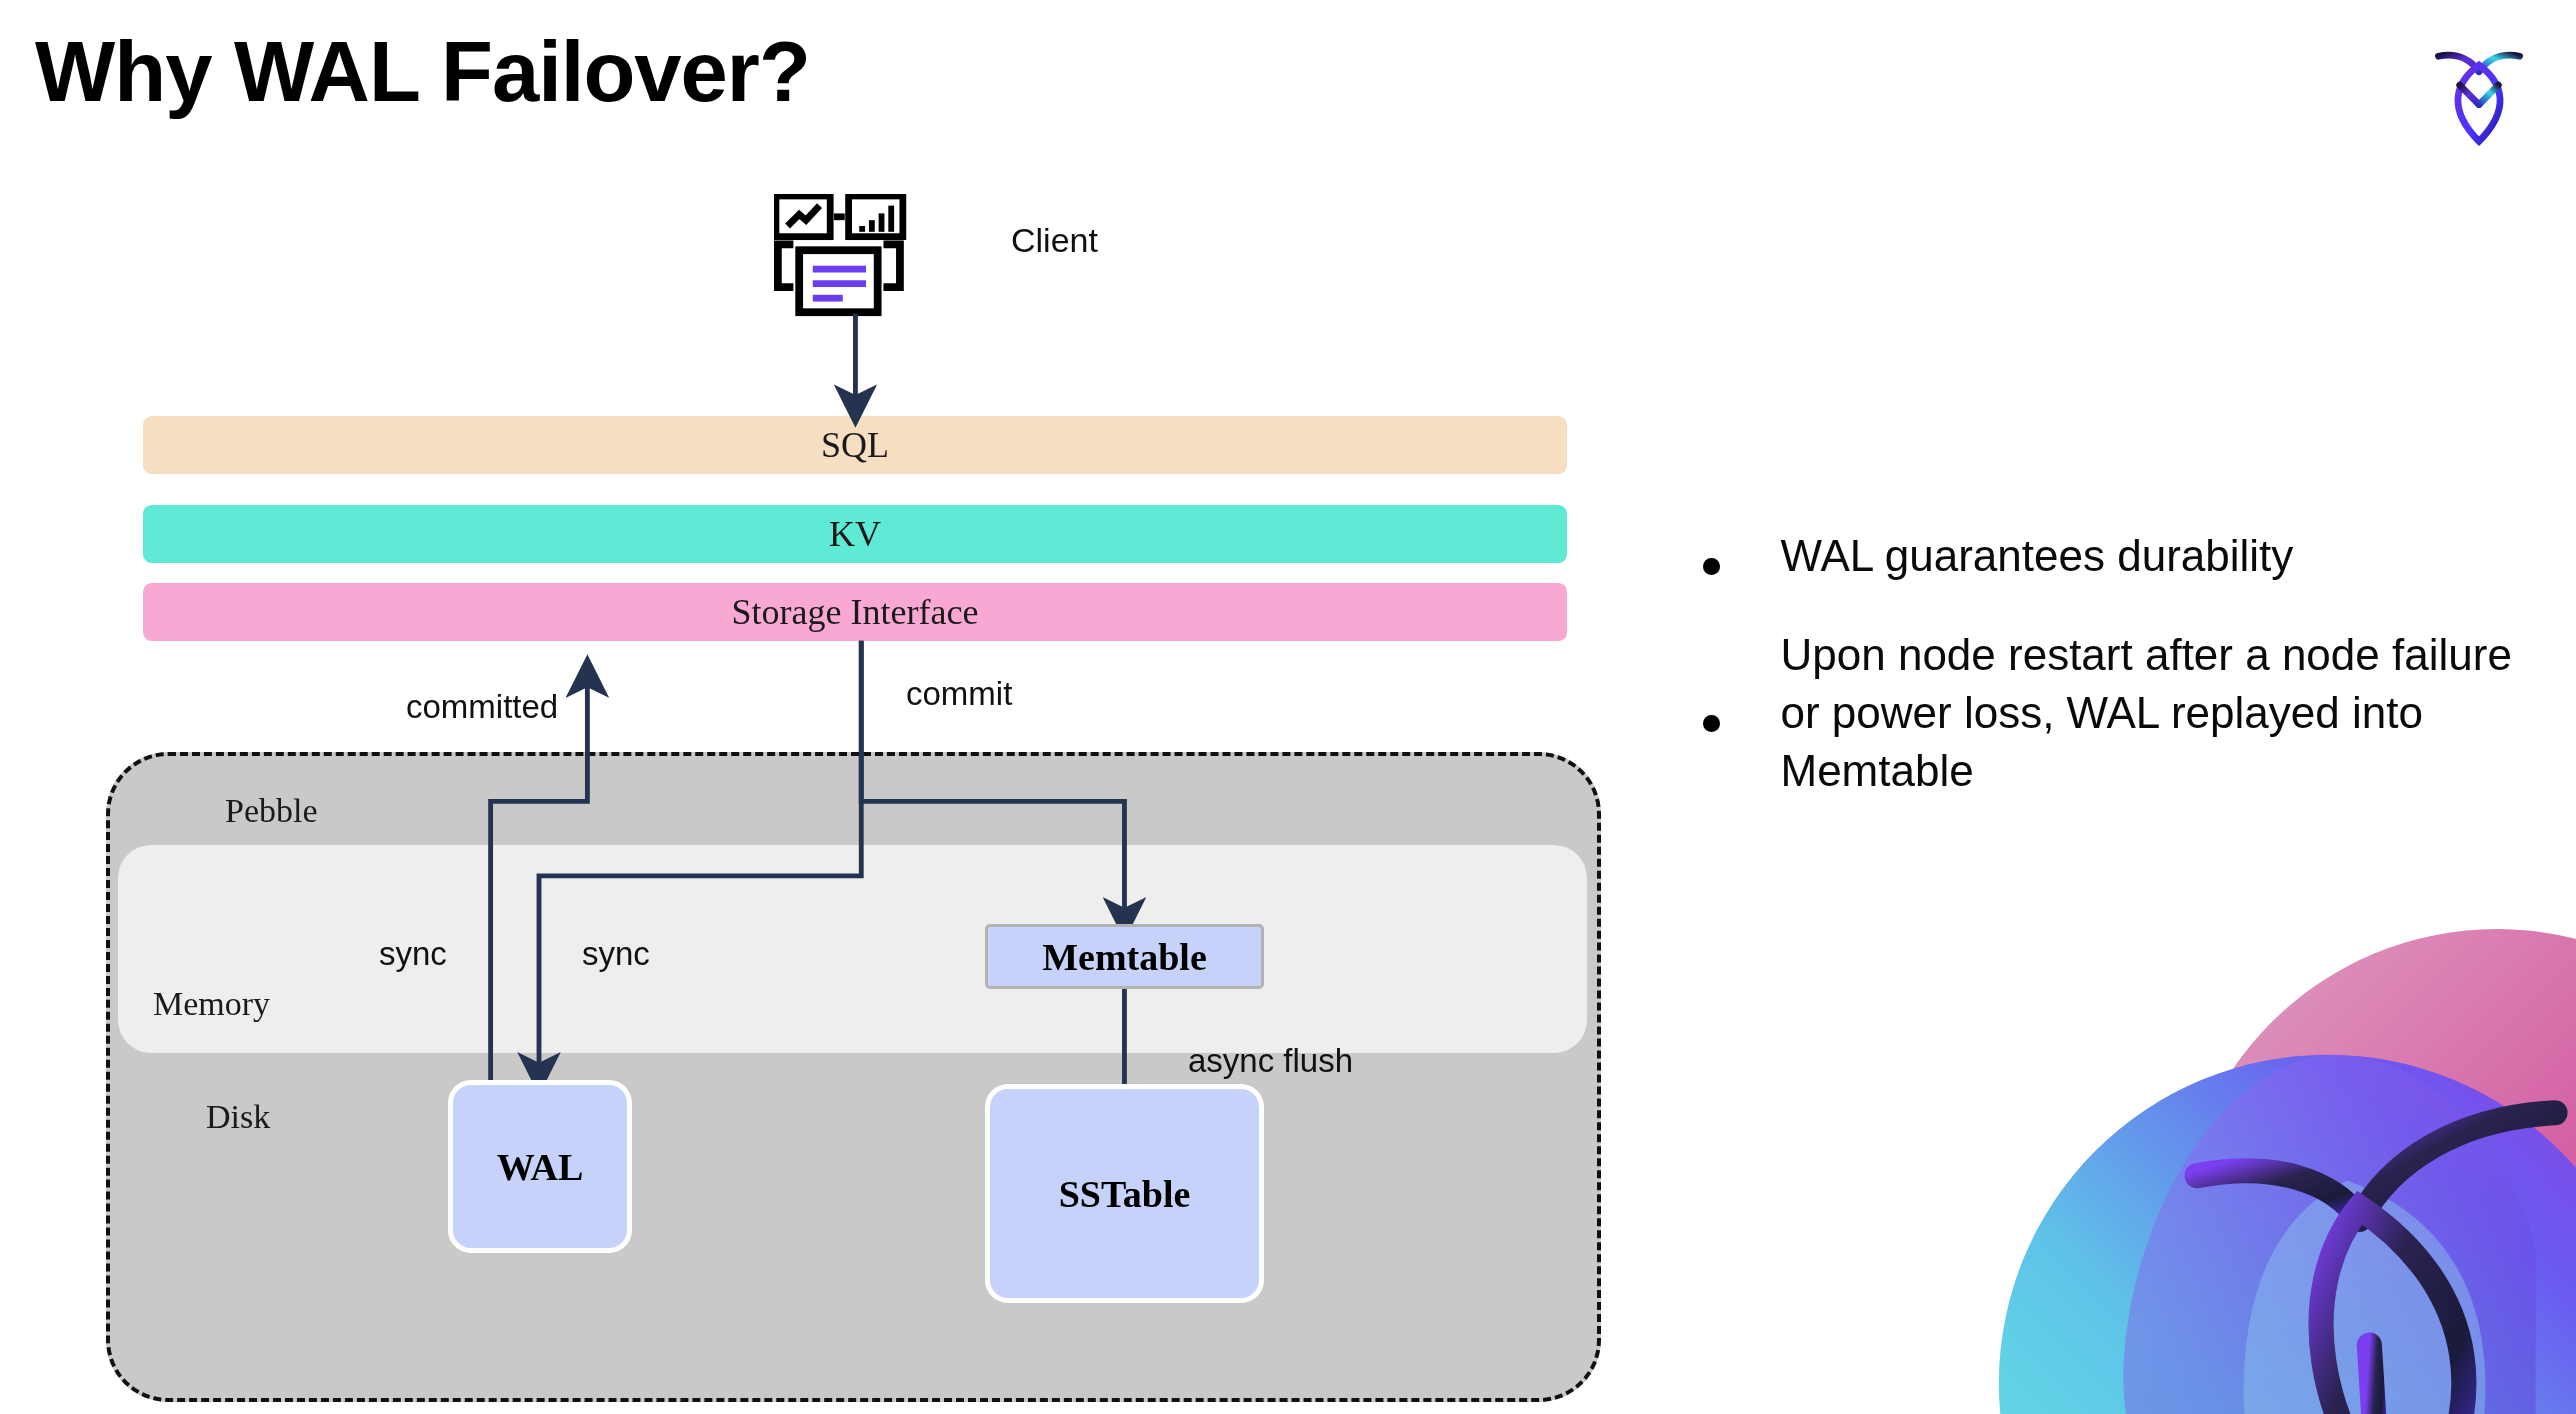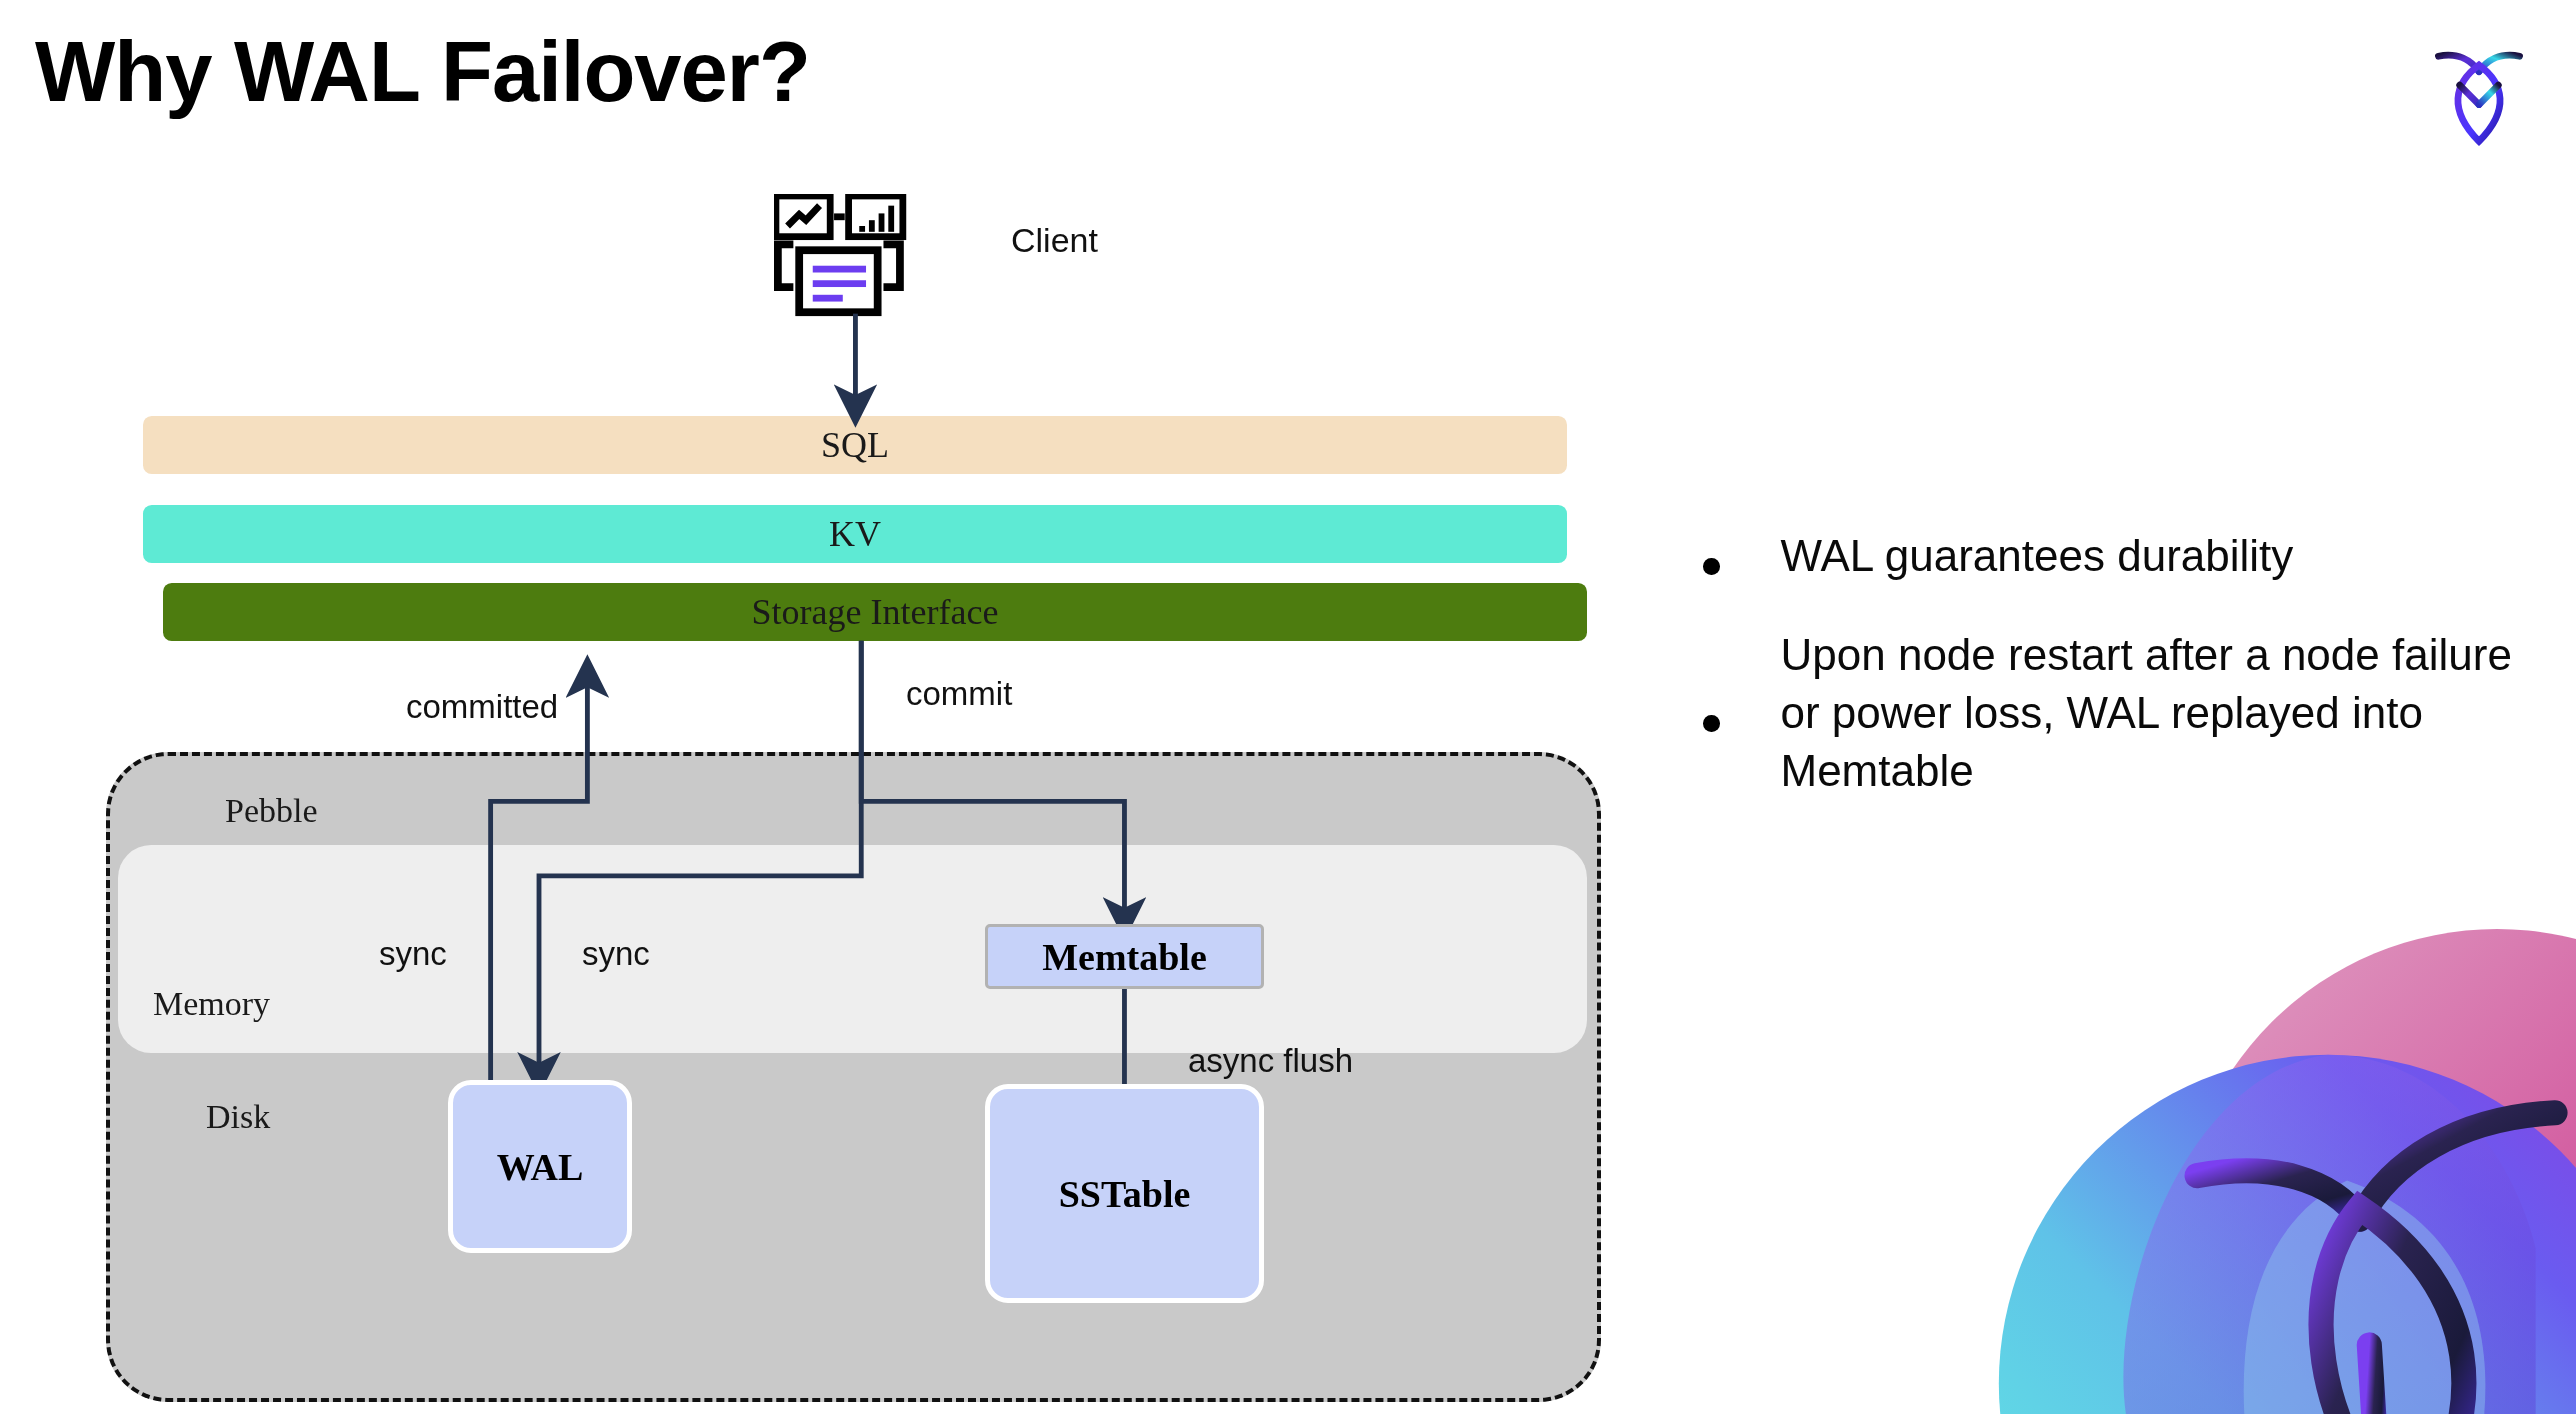--- a/index.html
+++ b/index.html
@@ -31,21 +31,21 @@
   }
 
   
   .layer-bar{
     position:absolute;left:143px;width:1424px;height:58px;border-radius:8.7px;
     display:flex;align-items:center;justify-content:center;
     font-family:"Liberation Serif",serif;font-size:36px;color:#1a1a1a;
   }
   .layer-sql{top:416px;background:#f5dfc0;text-align:right;}
   .layer-kv{top:505px;background:#5eead4;}
-  .layer-storage{top:583px;background:#4d7c0f;margin-left:20px;}
+  .layer-storage{top:583px;background:#f9a8d4;}
 
   
   .pebble-box{
     position:absolute;left:106px;top:752px;width:1495px;height:650px;
     border:4.8px dashed #111111;border-radius:62px;background:#c9c9c9;box-sizing:border-box;
   }
   .memory-box{
     position:absolute;left:118px;top:845px;width:1469px;height:208px;
     border-radius:33px;background:#eeeeee;box-sizing:border-box;
   }

